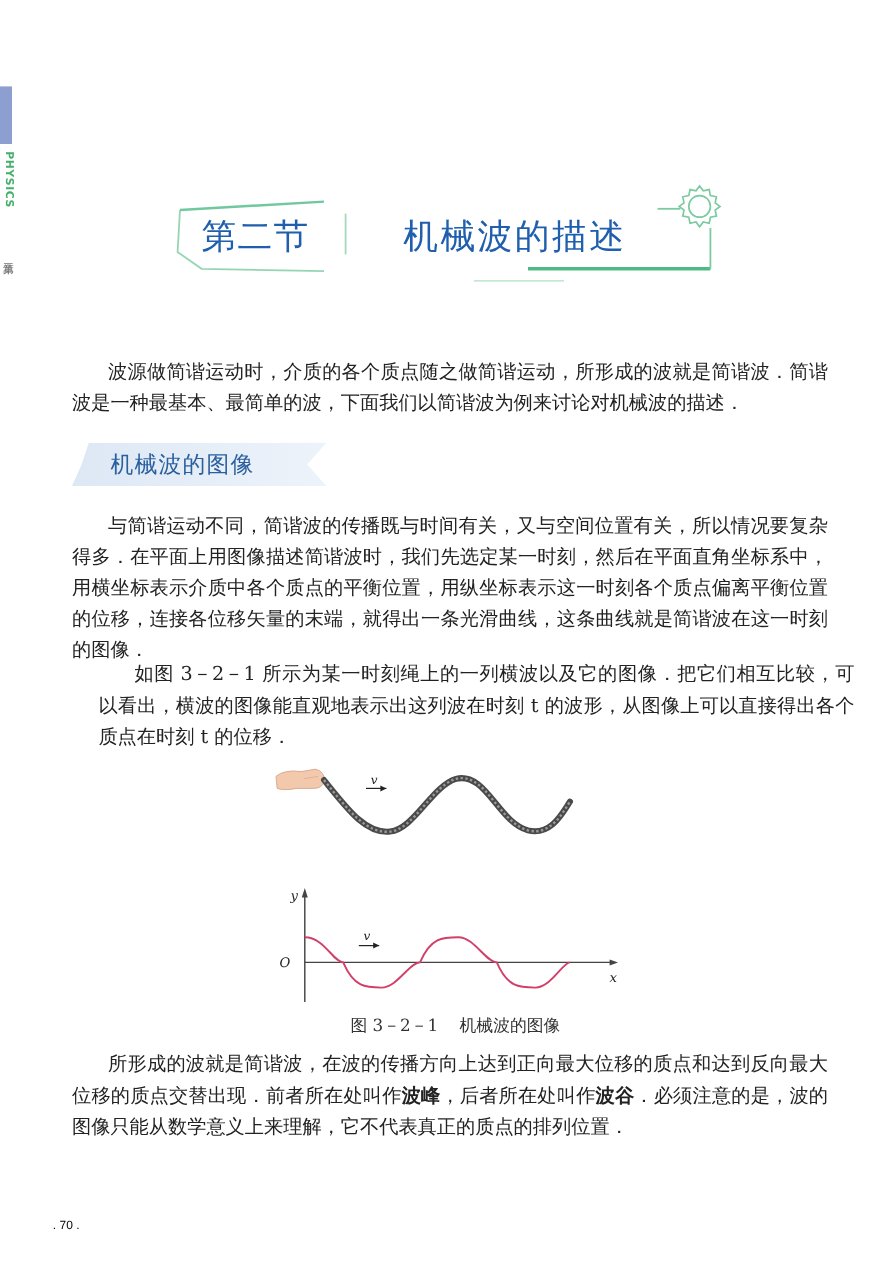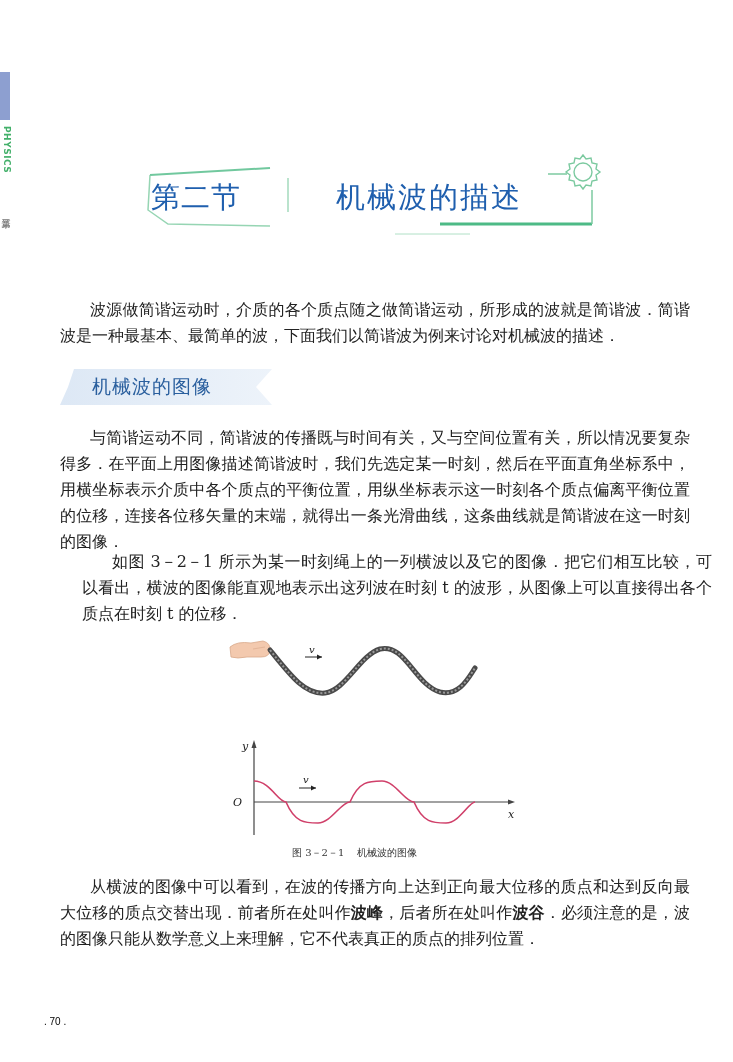--- a/index.html
+++ b/index.html
@@ -23,21 +23,21 @@
   .side-chapter {
     position: absolute; left: 0px; top: 212px; width: 12px;
     writing-mode: vertical-rl;
     font-size: 9px; color: #777; line-height: 12px;
   }
   .side-chapter span { display: block; margin-bottom: 6px; }
 
   .title-box { position: absolute; left: 140px; top: 150px; width: 470px; height: 90px; }
   .title-box svg { position: absolute; left: 0; top: 0; }
   .title-section-num {
-    position: absolute; left: 11px; top: 28px;
+    position: absolute; left: 28px; top: 28px;
     font-family: "DejaVu Sans", "Liberation Sans", sans-serif;
     font-size: 29px; color: #1f5fae; letter-spacing: 1px;
   }
   .title-main {
     position: absolute; left: 196px; top: 28px;
     font-family: "DejaVu Sans", "Liberation Sans", sans-serif;
     font-size: 29px; color: #1f5fae; letter-spacing: 2px; text-align: right;
   }
 
   .para {
@@ -53,21 +53,21 @@
   .sub-heading svg { position: absolute; left: 0; top: 0; }
   .sub-heading-text {
     position: absolute; left: 32px; top: 5px;
     font-family: "DejaVu Sans", "Liberation Sans", sans-serif;
     font-size: 19px; color: #2a5f9e; letter-spacing: 1px;
   }
 
   .figure { position: absolute; left: 225px; top: 635px; width: 300px; height: 205px; }
   .fig-caption {
     position: absolute; left: 292px; top: 846px;
-    font-size: 10px; color: #333; white-space: pre;
+    font-size: 14px; color: #333; white-space: pre;
   }
   .page-num {
     position: absolute; left: 44px; top: 1016px;
     font-family: Liberation Sans, sans-serif;
     font-size: 10px; color: #000000;
   }
 </style>
 </head>
 <body>
 
@@ -142,15 +142,15 @@
 
     <line x1="74" y1="153" x2="91" y2="153" stroke="#222" stroke-width="1"></line>
     <path d="M91 153 L86 150.5 L86 155.5 Z" fill="#222"></path>
     <text x="78" y="148" font-family="DejaVu Serif, serif" font-style="italic" font-size="10" fill="#222">v</text>
 
     <path d="M29 146 C 45 146, 53 167, 61 167 C 70 188, 80 188, 93 188 C 106 188, 116 167, 125 167 C 134 146, 144 146, 157 146 C 170 146, 180 167, 189 167 C 198 188, 208 188, 221 188 C 234 188, 244 167, 250 167" fill="none" stroke="#d0406a" stroke-width="1.6"></path>
   </svg>
 </div>
 <div class="fig-caption">图 3－2－1    机械波的图像</div>
 
-<p class="para" style="top:874px;"><span>从横波的图像中可以看到，在波的传播方向上达到正向最大位移的质点和达到反向最大位移的质点交替出现．前者所在处叫作</span><b>波峰</b><span>，后者所在处叫作</span><b>波谷</b><span>．必须注意的是，波的图像只能从数学意义上来理解，它不代表真正的质点的排列位置．</span></p>
+<p class="para" style="top:874px;"><span>所形成的波就是简谐波，在波的传播方向上达到正向最大位移的质点和达到反向最大位移的质点交替出现．前者所在处叫作</span><b>波峰</b><span>，后者所在处叫作</span><b>波谷</b><span>．必须注意的是，波的图像只能从数学意义上来理解，它不代表真正的质点的排列位置．</span></p>
 
 <div class="page-num">. 70 .</div>
 
 </body></html>

